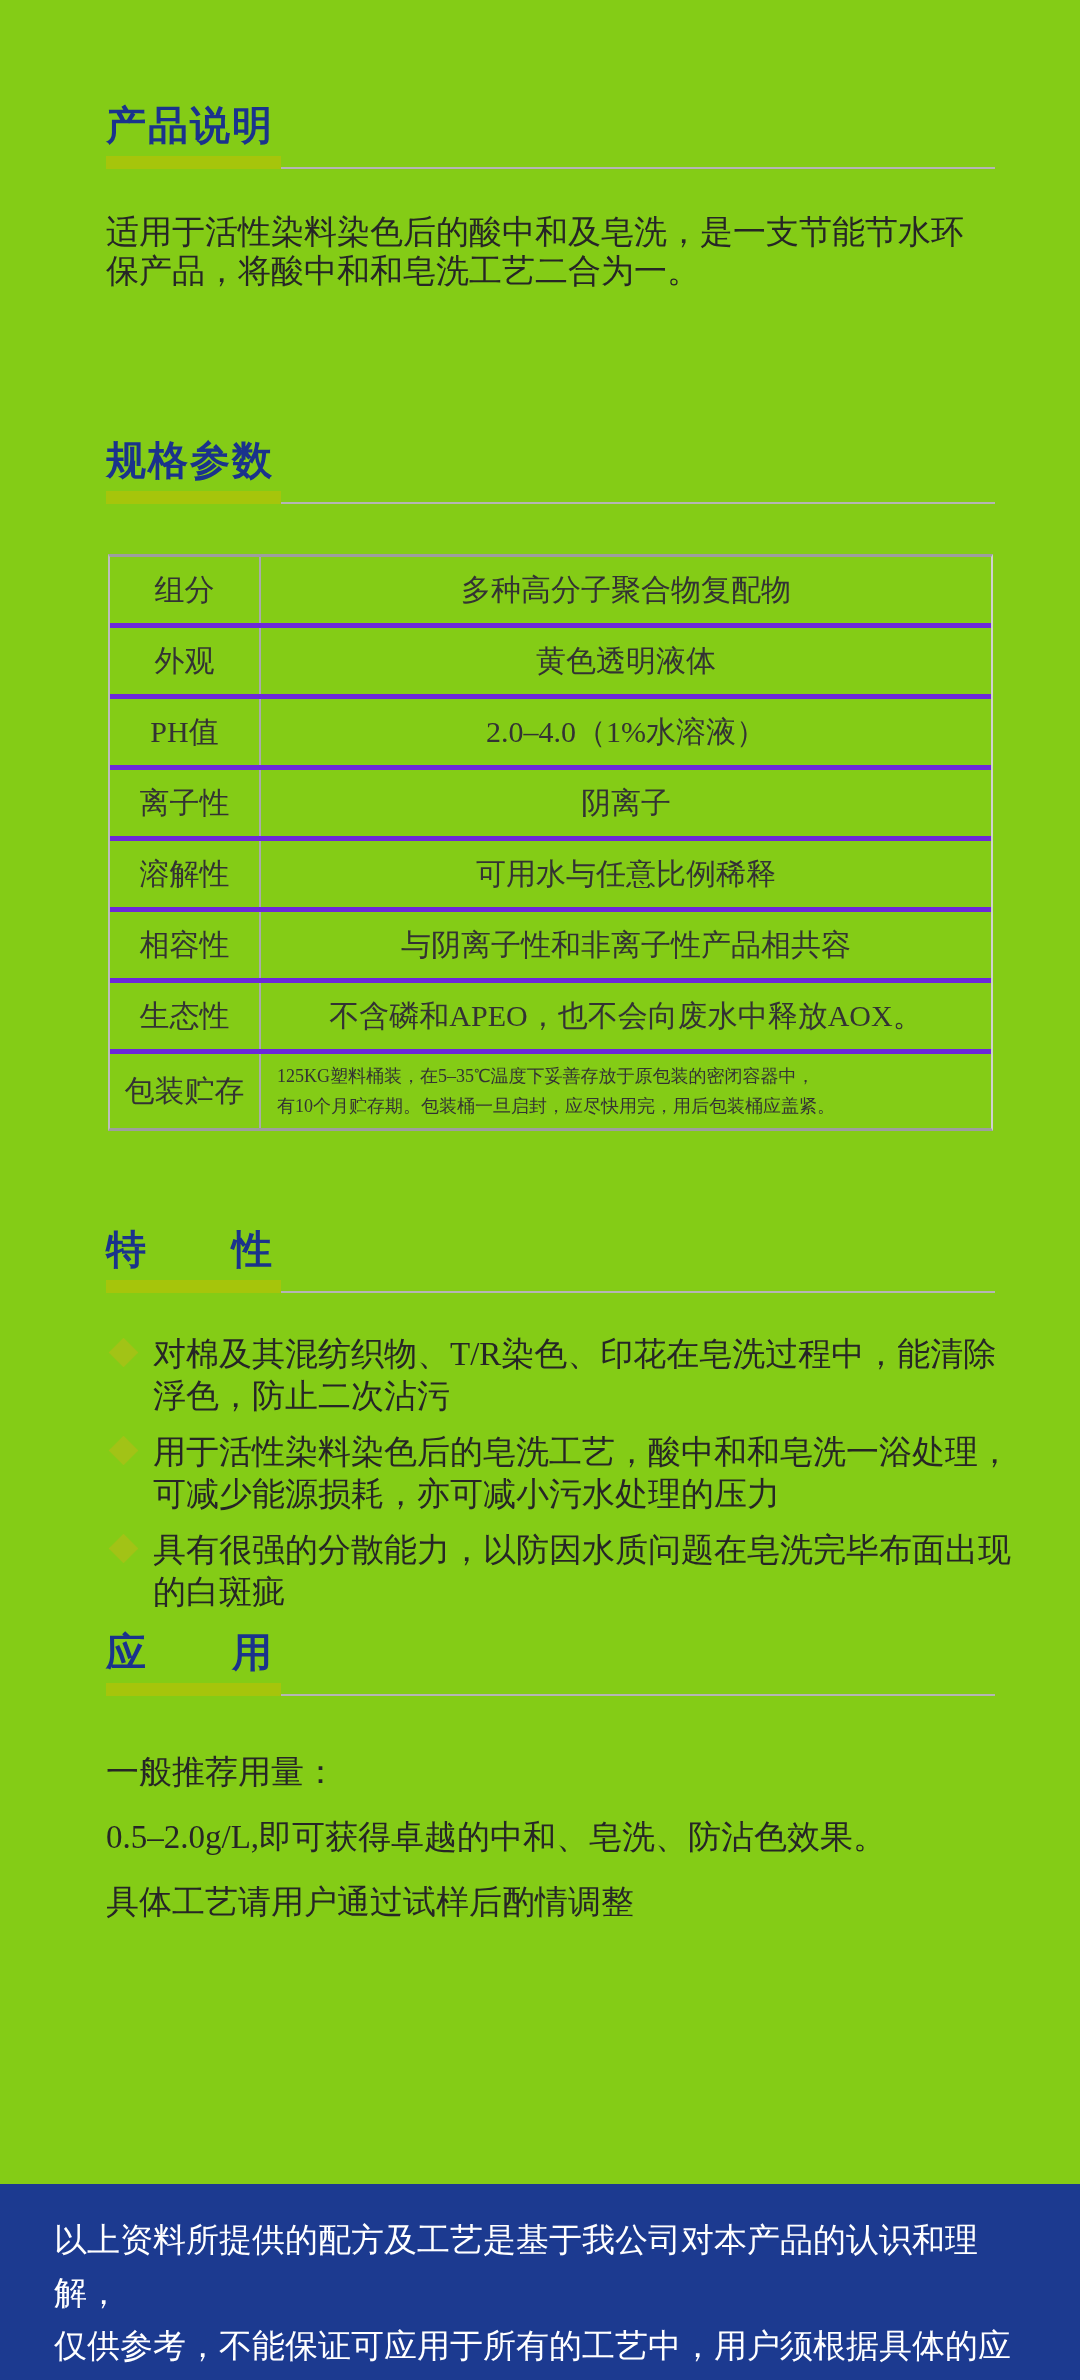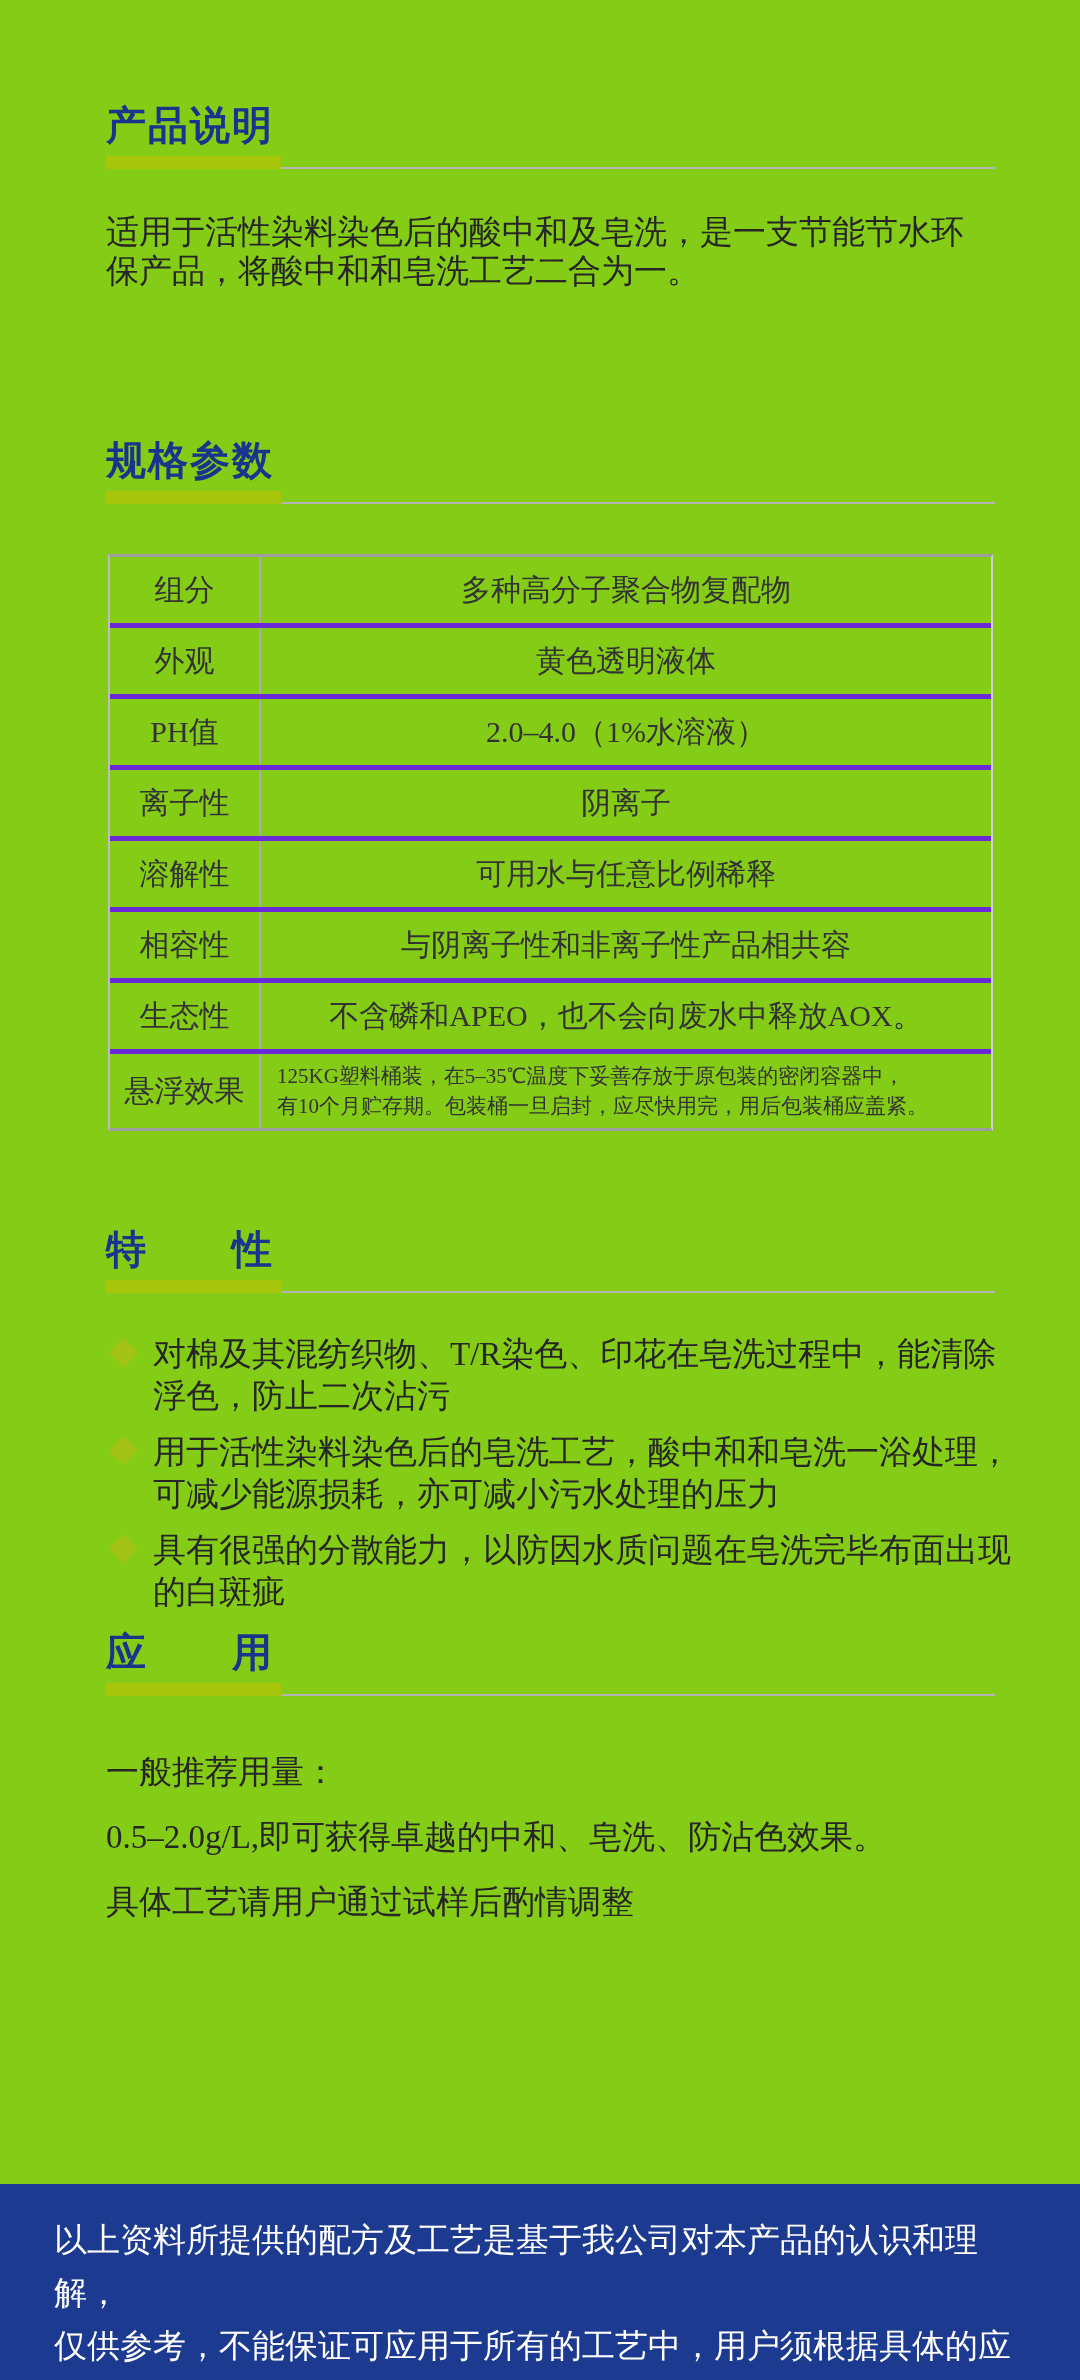--- a/index.html
+++ b/index.html
@@ -46,21 +46,21 @@
     font-size:30px;color:#333333;text-align:center;
   }
   .spec-value{
     flex:1;display:flex;align-items:center;justify-content:center;
     font-size:30px;color:#333333;text-align:center;padding:4px 8px;
     white-space:pre-line;
     border-radius:21px;
   }
   .spec-row.storage .spec-value{
     justify-content:flex-start;text-align:left;
-    font-size:21px;line-height:30px;padding:7px 6px 7px 16px;color:#333333;
+    font-size:18px;line-height:30px;padding:7px 6px 7px 16px;color:#333333;
   }
 
   
   .feature-list{margin:40px 60px 0 110px;}
   .feature-item{display:flex;margin-bottom:14px;}
   .diamond{
     flex:0 0 auto;width:21px;height:21px;background:#a2c316;
     transform:rotate(45deg);margin:9px 19px 0 3px;
   }
   .feature-text{
@@ -127,21 +127,21 @@
     </div>
     <div class="spec-row">
       <div class="spec-label">相容性</div>
       <div class="spec-value">与阴离子性和非离子性产品相共容</div>
     </div>
     <div class="spec-row">
       <div class="spec-label">生态性</div>
       <div class="spec-value">不含磷和APEO，也不会向废水中释放AOX。</div>
     </div>
     <div class="spec-row storage">
-      <div class="spec-label">悬浮效果</div>
+      <div class="spec-label">包装贮存</div>
       <div class="spec-value">125KG塑料桶装，在5–35℃温度下妥善存放于原包装的密闭容器中，
 有10个月贮存期。包装桶一旦启封，应尽快用完，用后包装桶应盖紧。</div>
     </div>
   </div>
 
   <div class="section-header" style="margin-top:95px;">
     <div class="section-title">特　　性</div>
     <div class="underline">
       <div class="underline-green"></div>
       <div class="underline-gray"></div>

